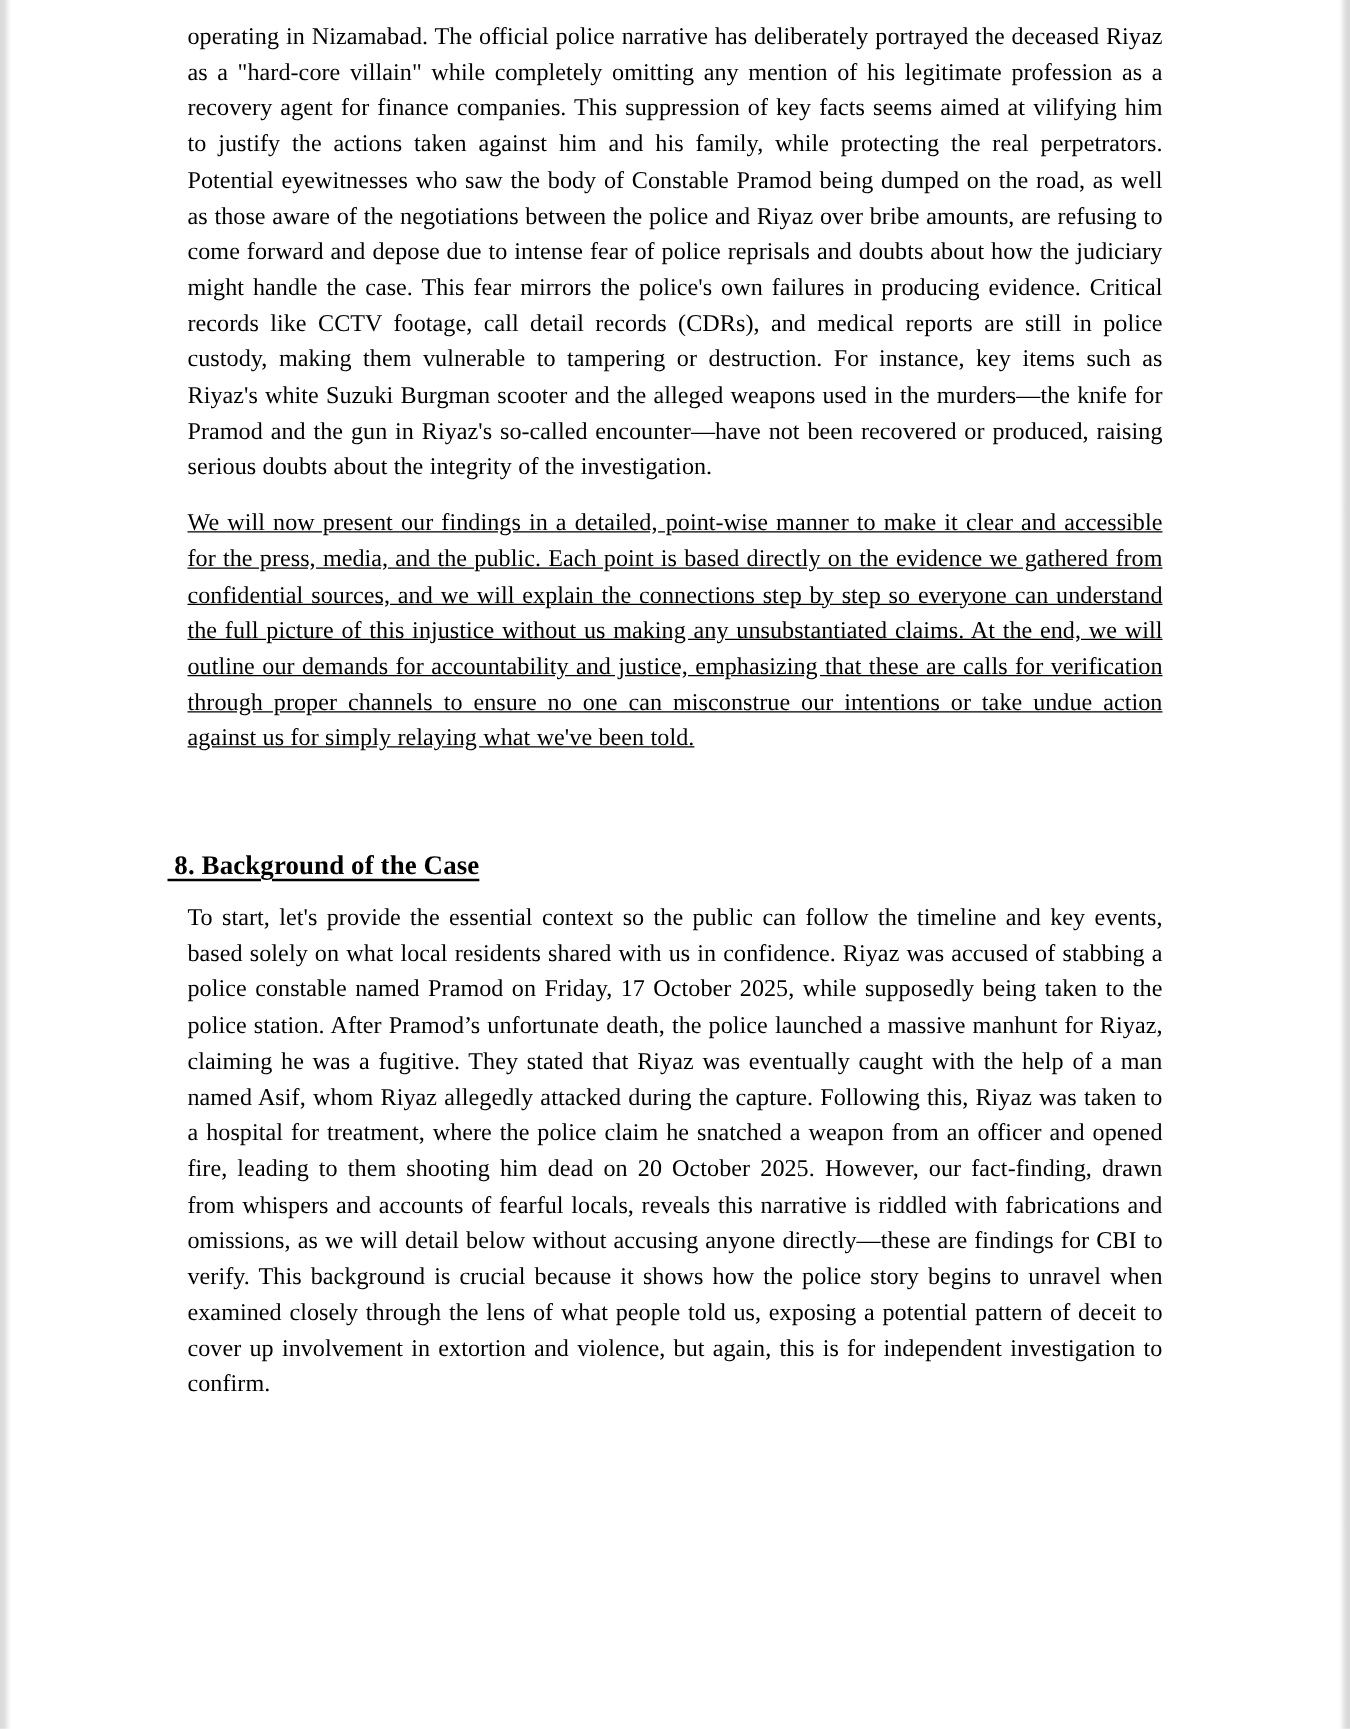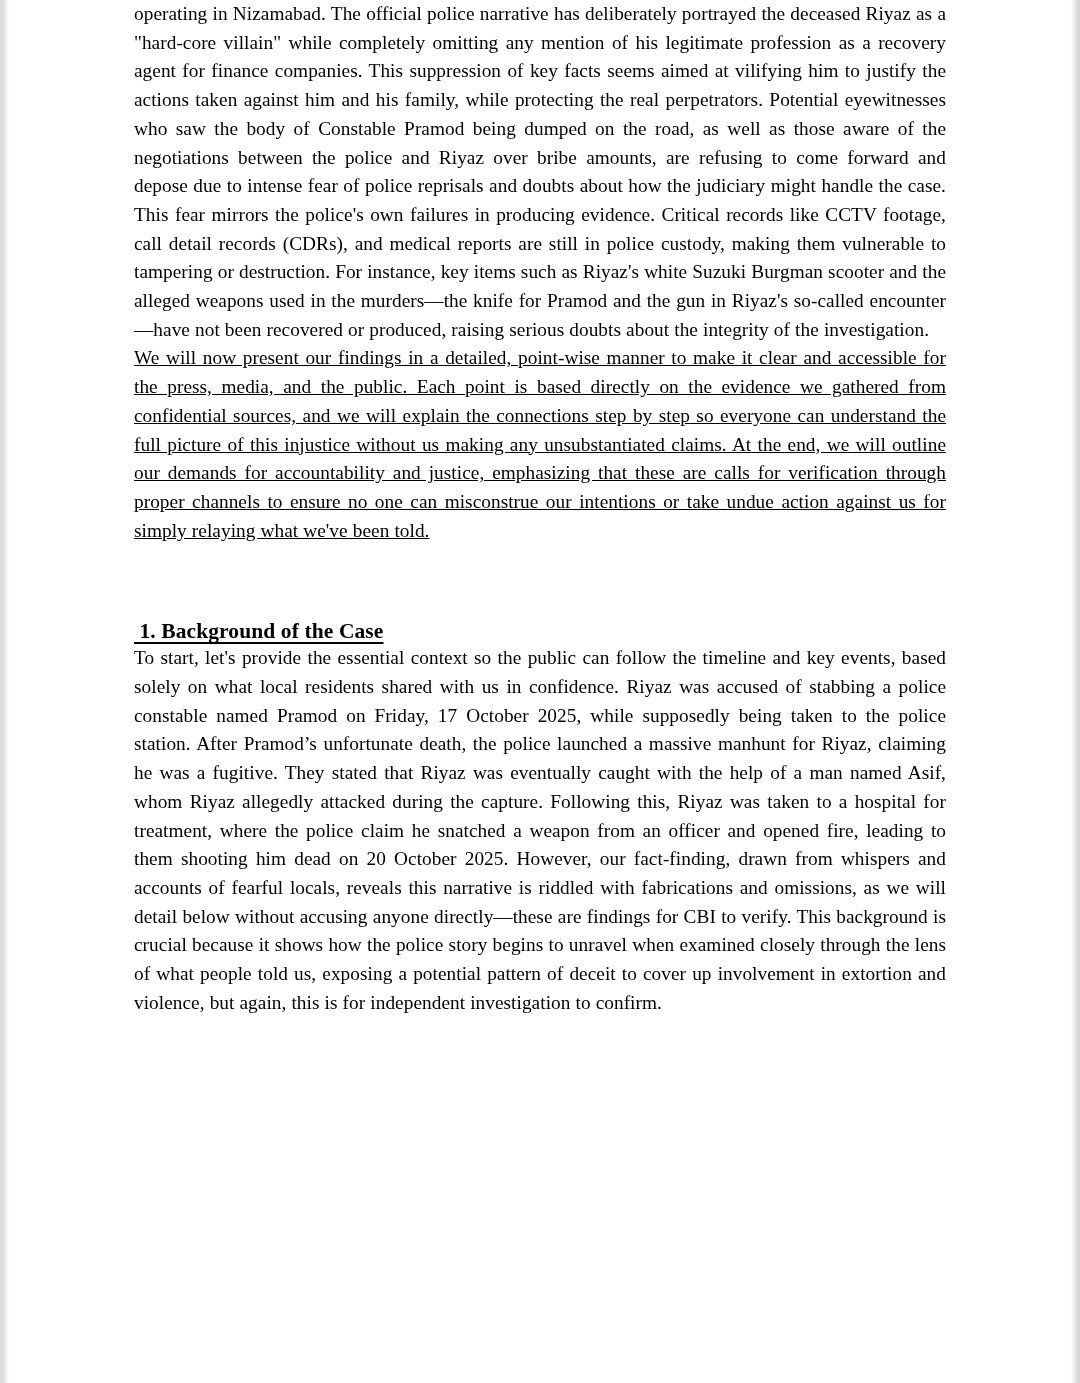--- a/index.html
+++ b/index.html
@@ -36,21 +36,21 @@
   }
 
   .page {
     position: absolute;
     left: 134px;
     top: 0;
     width: 812px;
   }
 
   p.body-text {
-    margin: 0;
+    margin: 16px;
     text-align: justify;
     font-size: 19.3px;
     line-height: 28.7px;
     letter-spacing: 0.05px;
     word-spacing: 0.2px;
     -webkit-hyphens: none;
     hyphens: none;
   }
 
   
@@ -79,17 +79,17 @@
 
 <div class="page-edge left"></div>
 <div class="page-edge right"></div>
 
 <div class="page">
 
   <p class="body-text para-1">operating in Nizamabad. The official police narrative has deliberately portrayed the deceased Riyaz as a "hard-core villain" while completely omitting any mention of his legitimate profession as a recovery agent for finance companies. This suppression of key facts seems aimed at vilifying him to justify the actions taken against him and his family, while protecting the real perpetrators. Potential eyewitnesses who saw the body of Constable Pramod being dumped on the road, as well as those aware of the negotiations between the police and Riyaz over bribe amounts, are refusing to come forward and depose due to intense fear of police reprisals and doubts about how the judiciary might handle the case. This fear mirrors the police's own failures in producing evidence. Critical records like CCTV footage, call detail records (CDRs), and medical reports are still in police custody, making them vulnerable to tampering or destruction. For instance, key items such as Riyaz's white Suzuki Burgman scooter and the alleged weapons used in the murders—the knife for Pramod and the gun in Riyaz's so-called encounter—have not been recovered or produced, raising serious doubts about the integrity of the investigation.</p>
 
   <p class="body-text para-2">We will now present our findings in a detailed, point-wise manner to make it clear and accessible for the press, media, and the public. Each point is based directly on the evidence we gathered from confidential sources, and we will explain the connections step by step so everyone can understand the full picture of this injustice without us making any unsubstantiated claims. At the end, we will outline our demands for accountability and justice, emphasizing that these are calls for verification through proper channels to ensure no one can misconstrue our intentions or take undue action against us for simply relaying what we've been told.</p>
 
-  <h2 class="section-heading"><span class="heading-underline"> 1. Background of the Case</span></h2>
+  <h2 class="section-heading"><span class="heading-underline"> 8. Background of the Case</span></h2>
 
   <p class="body-text para-3">To start, let's provide the essential context so the public can follow the timeline and key events, based solely on what local residents shared with us in confidence. Riyaz was accused of stabbing a police constable named Pramod on Friday, 17 October 2025, while supposedly being taken to the police station. After Pramod’s unfortunate death, the police launched a massive manhunt for Riyaz, claiming he was a fugitive. They stated that Riyaz was eventually caught with the help of a man named Asif, whom Riyaz allegedly attacked during the capture. Following this, Riyaz was taken to a hospital for treatment, where the police claim he snatched a weapon from an officer and opened fire, leading to them shooting him dead on 20 October 2025. However, our fact-finding, drawn from whispers and accounts of fearful locals, reveals this narrative is riddled with fabrications and omissions, as we will detail below without accusing anyone directly—these are findings for CBI to verify. This background is crucial because it shows how the police story begins to unravel when examined closely through the lens of what people told us, exposing a potential pattern of deceit to cover up involvement in extortion and violence, but again, this is for independent investigation to confirm.</p>
 
 </div>
 
 </body></html>

